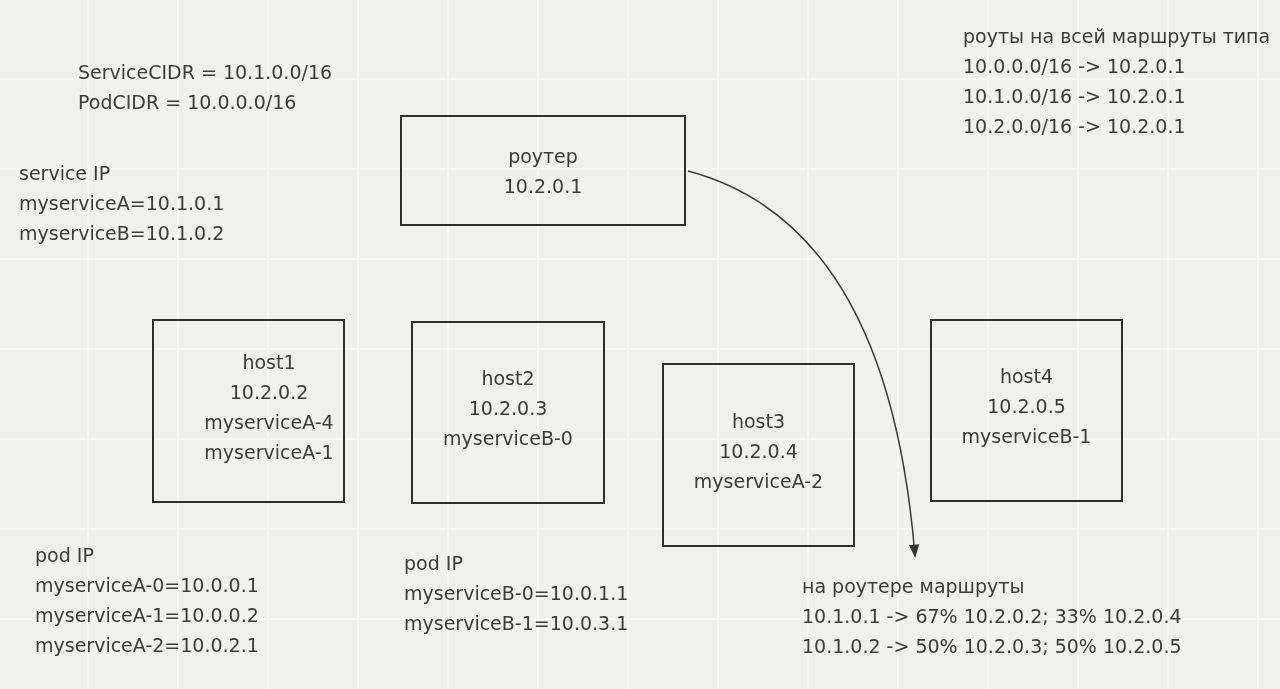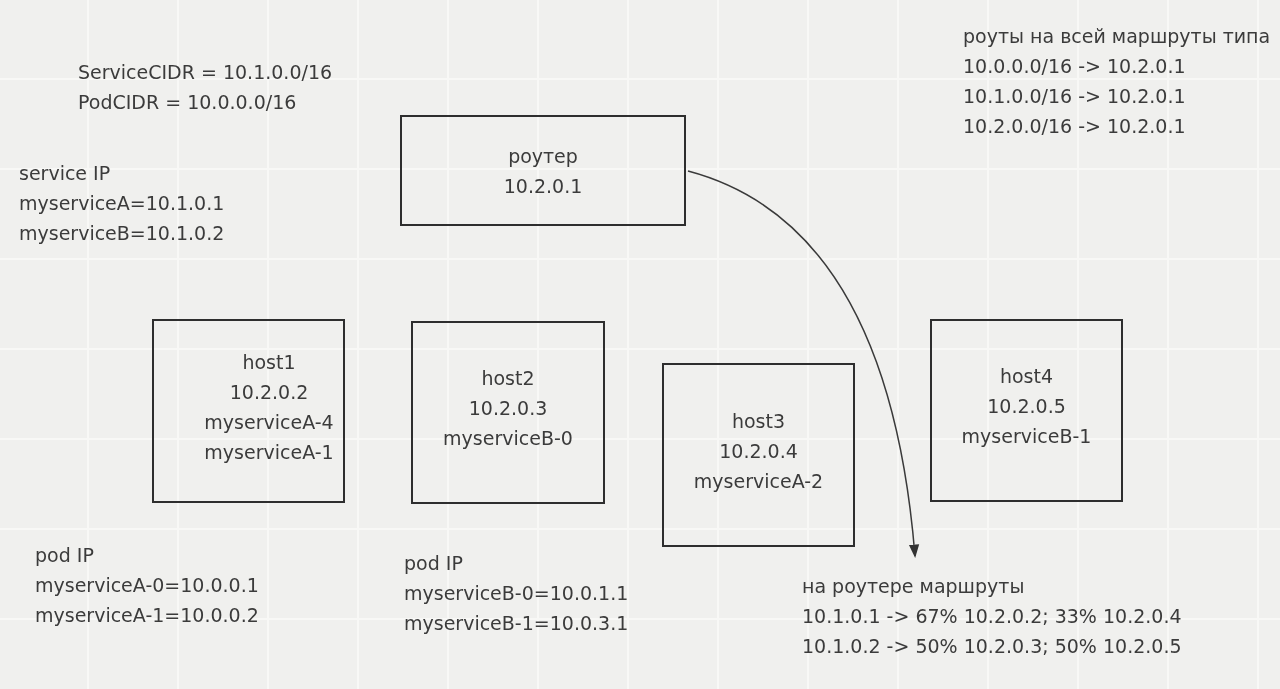--- a/index.html
+++ b/index.html
@@ -106,20 +106,21 @@
   <div class="box host" style="left:930px; top:319px; width:193px; height:183px;">
     <div>host4</div>
     <div>10.2.0.5</div>
     <div>myserviceB-1</div>
   </div>
 
   <div class="note" style="left:35px; top:540px;">
     <div>pod IP</div>
     <div>myserviceA-0=10.0.0.1</div>
     <div>myserviceA-1=10.0.0.2</div>
+    <div>myserviceA-2=10.0.2.1</div>
   </div>
 
   <div class="note" style="left:404px; top:548px;">
     <div>pod IP</div>
     <div>myserviceB-0=10.0.1.1</div>
     <div>myserviceB-1=10.0.3.1</div>
   </div>
 
   <div class="note" style="left:802px; top:571px;">
     <div>на роутере маршруты</div>

